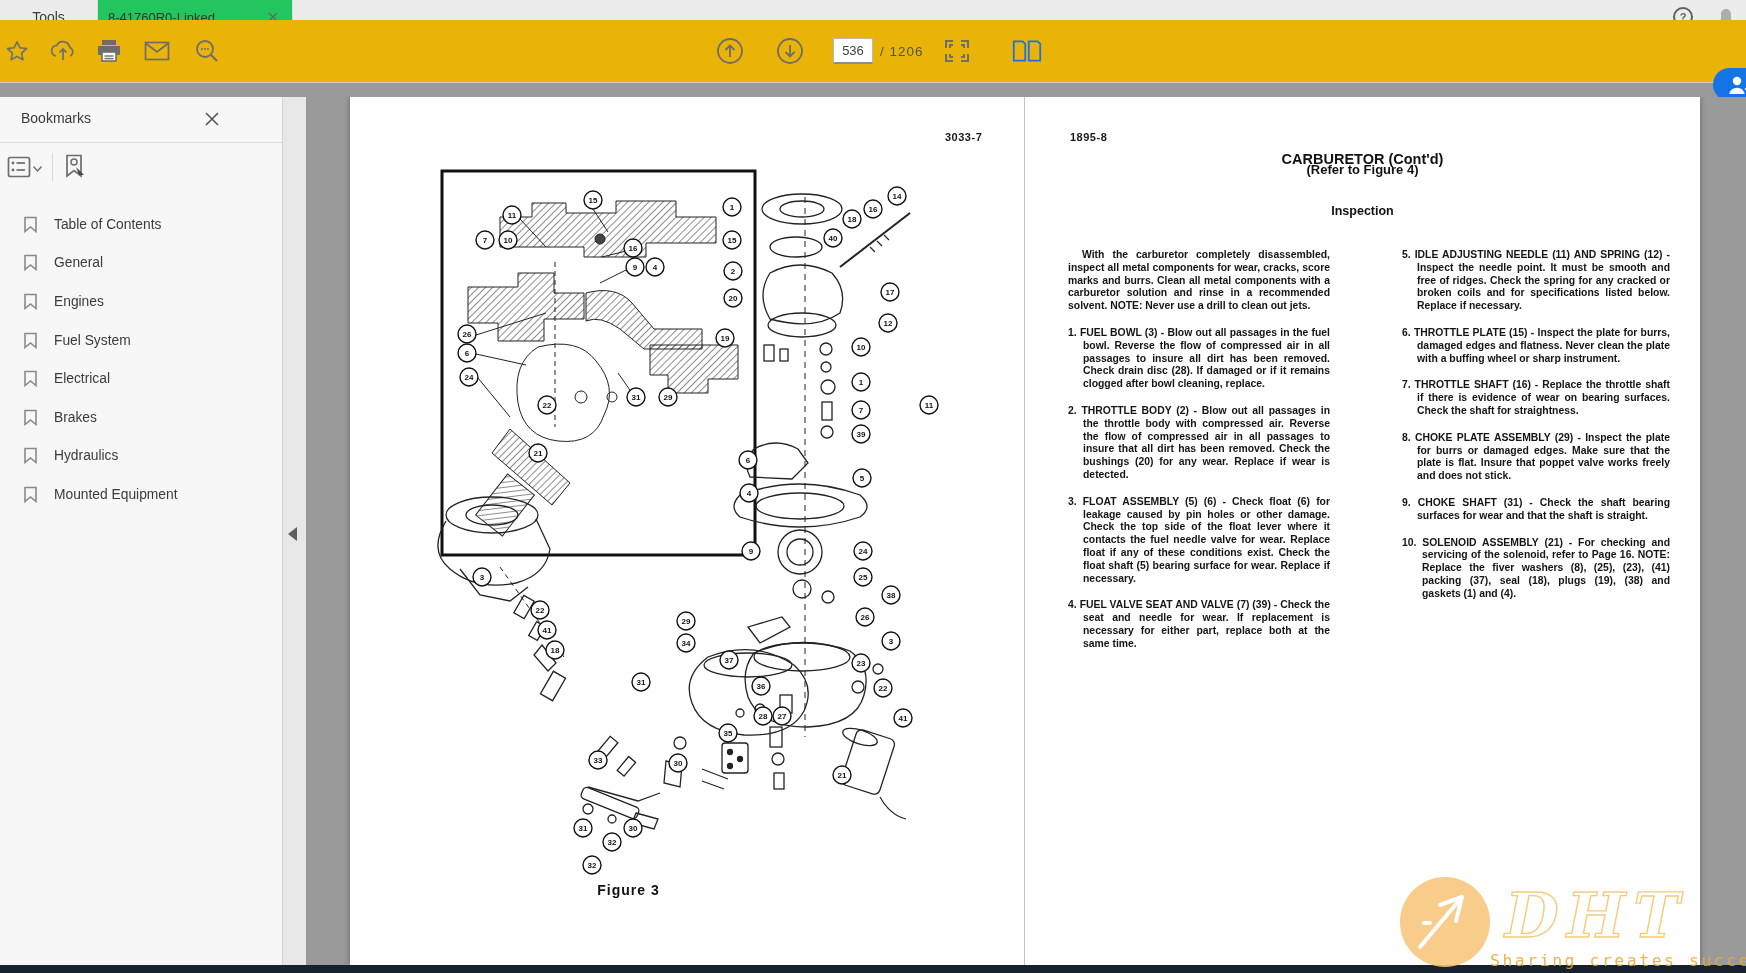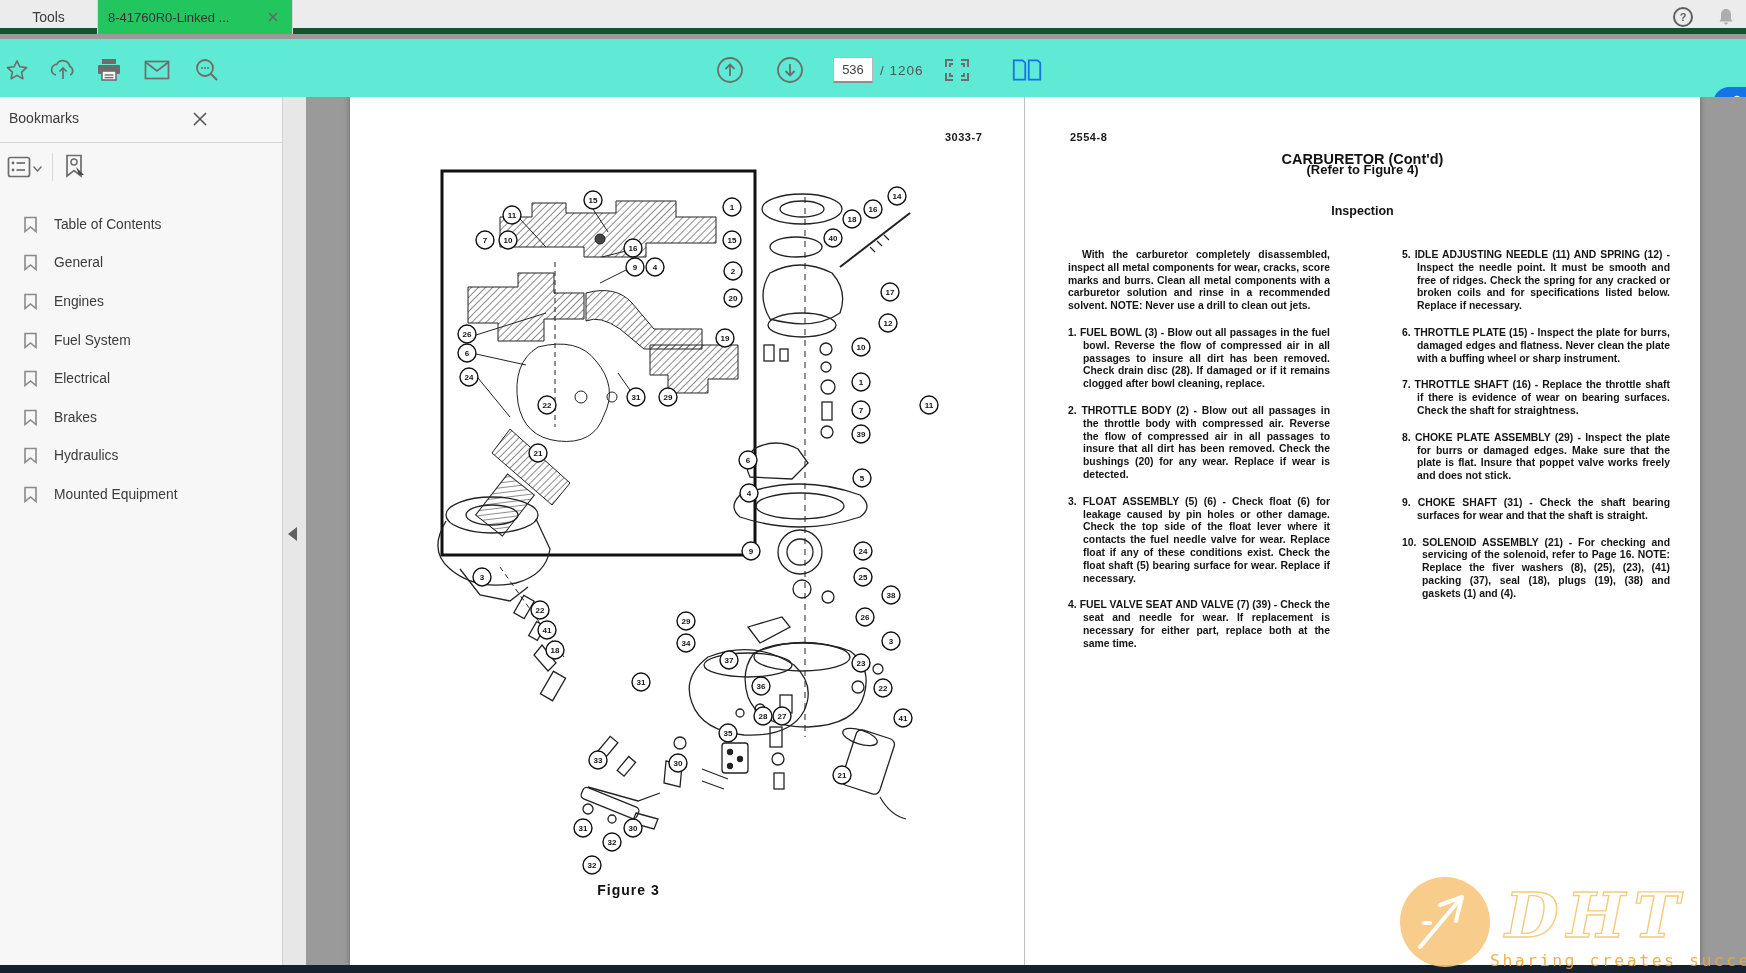--- a/index.html
+++ b/index.html
@@ -2,47 +2,47 @@
 <html><head>
 <meta charset="utf-8">
 <style>
   * { margin:0; padding:0; box-sizing:border-box; }
   html,body { width:1746px; height:973px; overflow:hidden; background:#9a9a9a;
               font-family:"Liberation Sans", sans-serif; }
   .app { position:relative; width:1746px; height:973px; }
 
   
   .tabbar { position:absolute; left:0; top:0; width:100%; height:34px; background:#ececec;
-            border-bottom:6px solid #14532d; }
+            border-bottom:3px solid #14532d; }
   .tab-tools { position:absolute; left:0; top:0; width:97px; height:34px; display:flex;
                align-items:center; justify-content:center; font-size:14px; color:#3c3c3c; cursor:default; }
   .tab-doc { position:absolute; left:97px; top:0; width:196px; height:34px; background:#22c55e;
              border-left:1px solid #d8d8d8; border-right:1px solid #d8d8d8;
              display:flex; align-items:center; padding:16px 10px; font-size:13px; color:#333; }
   .tab-doc .tab-label { flex:1; overflow:hidden; white-space:nowrap; }
   .tab-close { width:18px; height:18px; display:flex; align-items:center; justify-content:center; color:#666; }
   .tabbar-right { position:absolute; right:10px; top:0; height:34px; display:flex; align-items:center; gap:22px; }
 
   
-  .toolbar { position:absolute; left:0; top:39px; width:100%; height:63px; background:#5eead4;
+  .toolbar { position:absolute; left:0; top:20px; width:100%; height:63px; background:#eab308;
              border-bottom:1px solid #cfcfcf; }
   .tb-icon { position:absolute; top:50%; transform:translateY(-50%); width:30px; height:30px;
              display:flex; align-items:center; justify-content:center; }
   .page-box { position:absolute; left:833px; top:50%; transform:translateY(-50%);
               width:40px; height:26px; background:#fff; border:1px solid #b9b9b9; border-bottom:2px solid #8f8f8f;
               font-size:13px; color:#444; text-align:center; padding-top:4px; }
   .page-total { position:absolute; left:880px; top:50%; transform:translateY(-50%);
                 font-size:13.5px; color:#555; letter-spacing:1px; }
   .share-btn { position:absolute; left:1713px; top:48px; width:60px; height:33px; background:#1473e6;
                border-radius:17px; display:flex; align-items:center; padding-left:14px; }
 
   
   .main { position:absolute; left:0; top:97px; width:1746px; height:868px; }
   .sidebar { position:absolute; left:0; top:0; width:282px; height:868px; background:#f7f7f7; }
-  .sb-head { position:absolute; left:0; top:0; width:234px; height:45px; }
+  .sb-head { position:absolute; left:12px; top:0; width:234px; height:45px; }
   .sb-title { position:absolute; left:9px; top:13px; font-size:14px; color:#3a3a3a; }
   .sb-close { position:absolute; right:24px; top:12px; width:20px; height:20px; display:flex;
               align-items:center; justify-content:center; }
   .sb-divider { position:absolute; left:0; top:45px; width:282px; height:1px; background:#d9d9d9; }
   .sb-tools { position:absolute; left:0; top:46px; width:282px; height:48px; }
   .sb-vr { position:absolute; left:52px; top:10px; width:1px; height:28px; background:#d9d9d9; }
   .sb-list { position:absolute; left:0; top:108px; width:310px; }
   .sb-item { display:flex; align-items:center; height:38.6px; padding-left:23px; cursor:default; }
   .sb-item .lbl { margin-left:16px; font-size:13.8px; color:#3b3b3b; }
 
@@ -641,21 +641,21 @@
                   <circle cx="262" cy="745" r="9" fill="#fff" stroke="#111" stroke-width="1.4"></circle>
                   <text x="262" y="748" text-anchor="middle" font-size="8" font-weight="bold" fill="#111">32</text>
                 </g>
               </g>
           </svg>
 
           <div class="fig-caption">Figure 3</div>
         </div>
 
         <div class="page page-right">
-          <div class="pagecode pr-code">2554-8</div>
+          <div class="pagecode pr-code">1895-8</div>
           <div class="pr-title">CARBURETOR (Cont'd)</div>
           <div class="pr-sub">(Refer to Figure 4)</div>
           <div class="pr-sec">Inspection</div>
 
           <div class="col col1">
             <p class="intro">With the carburetor completely disassembled, inspect all metal components for wear, cracks, score marks and burrs. Clean all metal components with a carburetor solution and rinse in a recommended solvent. NOTE: Never use a drill to clean out jets.</p>
             <p class="item">1. FUEL BOWL (3) - Blow out all passages in the fuel bowl. Reverse the flow of compressed air in all passages to insure all dirt has been removed. Check drain disc (28). If damaged or if it remains clogged after bowl cleaning, replace.</p>
             <p class="item">2. THROTTLE BODY (2) - Blow out all passages in the throttle body with compressed air. Reverse the flow of compressed air in all passages to insure that all dirt has been removed. Check the bushings (20) for any wear. Replace if wear is detected.</p>
             <p class="item">3. FLOAT ASSEMBLY (5) (6) - Check float (6) for leakage caused by pin holes or other damage. Check the top side of the float lever where it contacts the fuel needle valve for wear. Replace float if any of these conditions exist. Check the float shaft (5) bearing surface for wear. Replace if necessary.</p>
             <p class="item">4. FUEL VALVE SEAT AND VALVE (7) (39) - Check the seat and needle for wear. If replacement is necessary for either part, replace both at the same time.</p>

